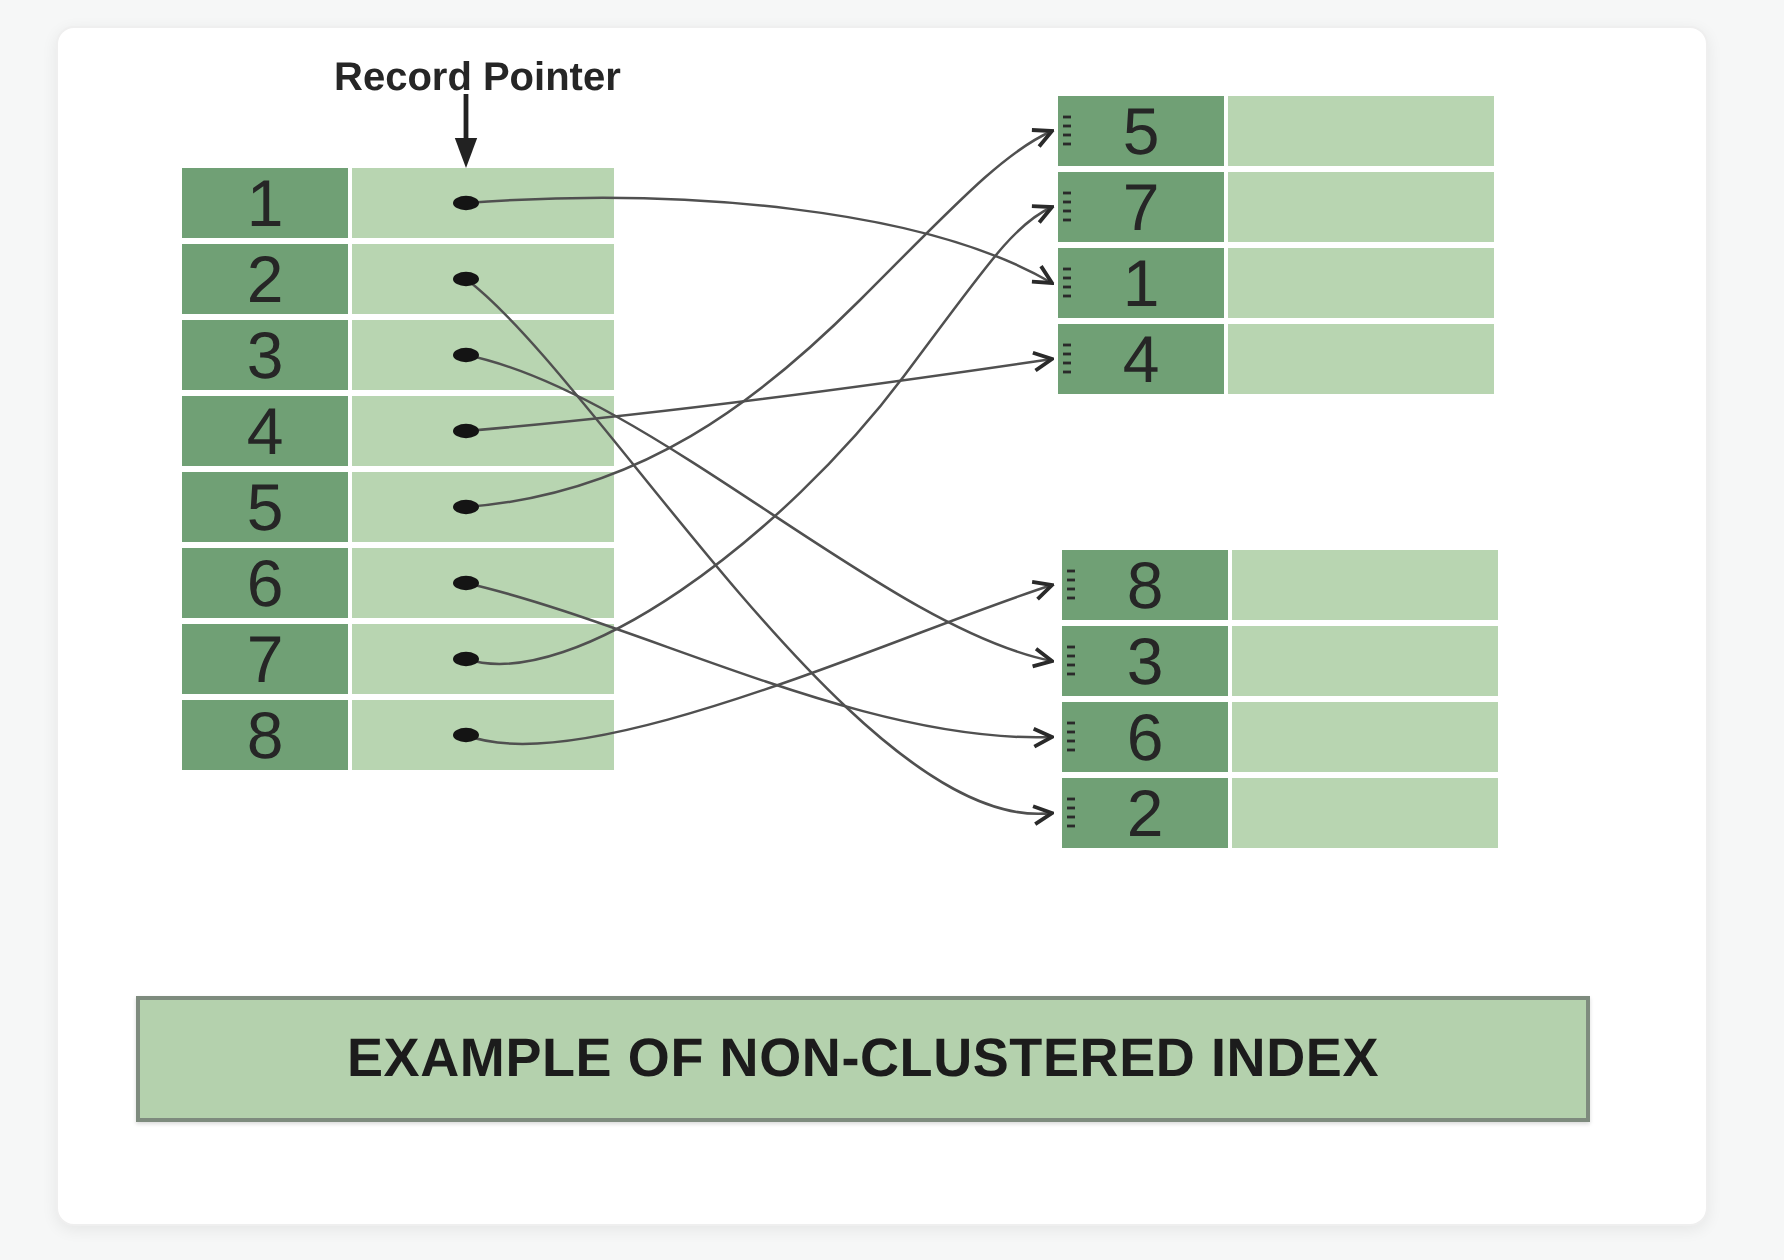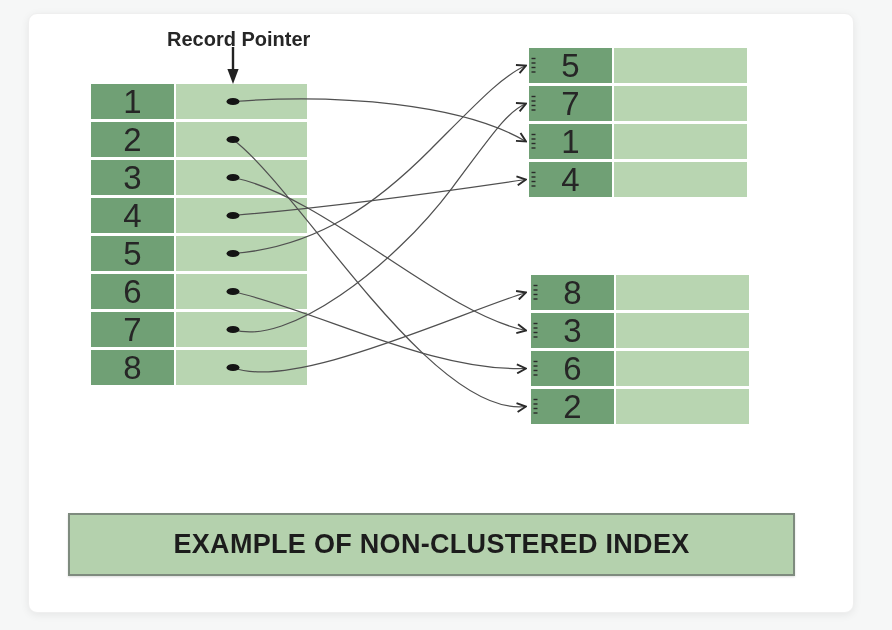--- a/index.html
+++ b/index.html
@@ -26,21 +26,21 @@
   .kcell{
     width:83px;height:35px;margin-right:2px;
     background:#70a075;
     display:flex;align-items:center;justify-content:center;
     font-size:33px;color:#262626;line-height:1;
   }
   .vcell{height:35px;background:#b8d5b1;}
   .vcell.left{width:131px;}
   .vcell.page{width:133px;}
   .banner{
-    position:absolute;left:68px;top:513px;width:727px;height:63px;
+    position:absolute;left:68px;top:498px;width:727px;height:63px;
     background:#b4d1ad;border:2px solid #7e8b7e;box-sizing:border-box;
     display:flex;align-items:center;justify-content:center;
     z-index:2;box-shadow:0 1px 2px rgba(0,0,0,0.15);
   }
   .banner span{
     font-size:27px;font-weight:bold;color:#1c1c1c;letter-spacing:0.3px;
     white-space:nowrap;
   }
   svg.overlay{position:absolute;left:0;top:0;z-index:3;pointer-events:none;}
 </style>

